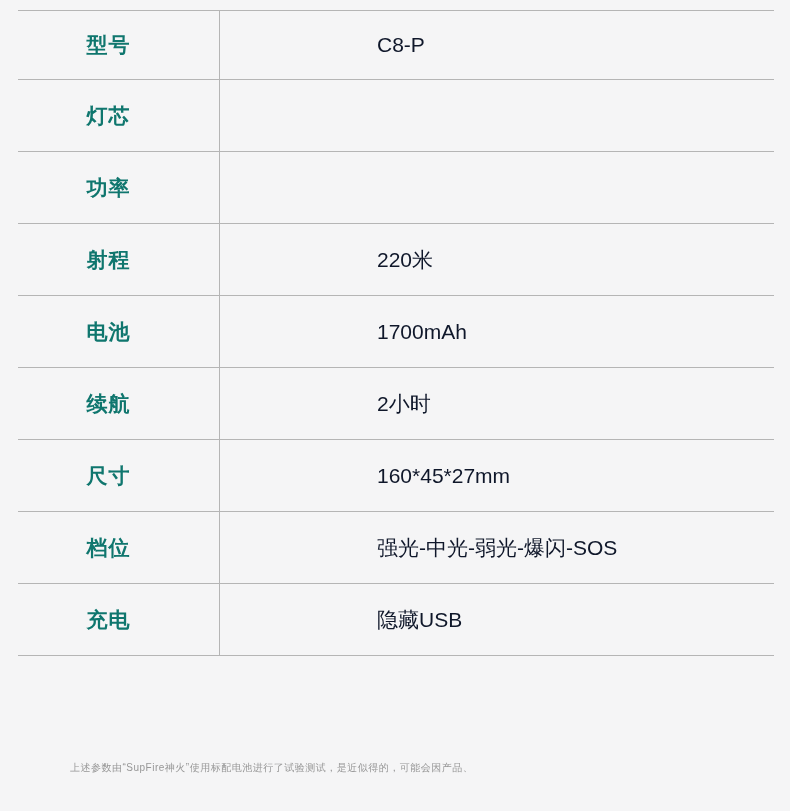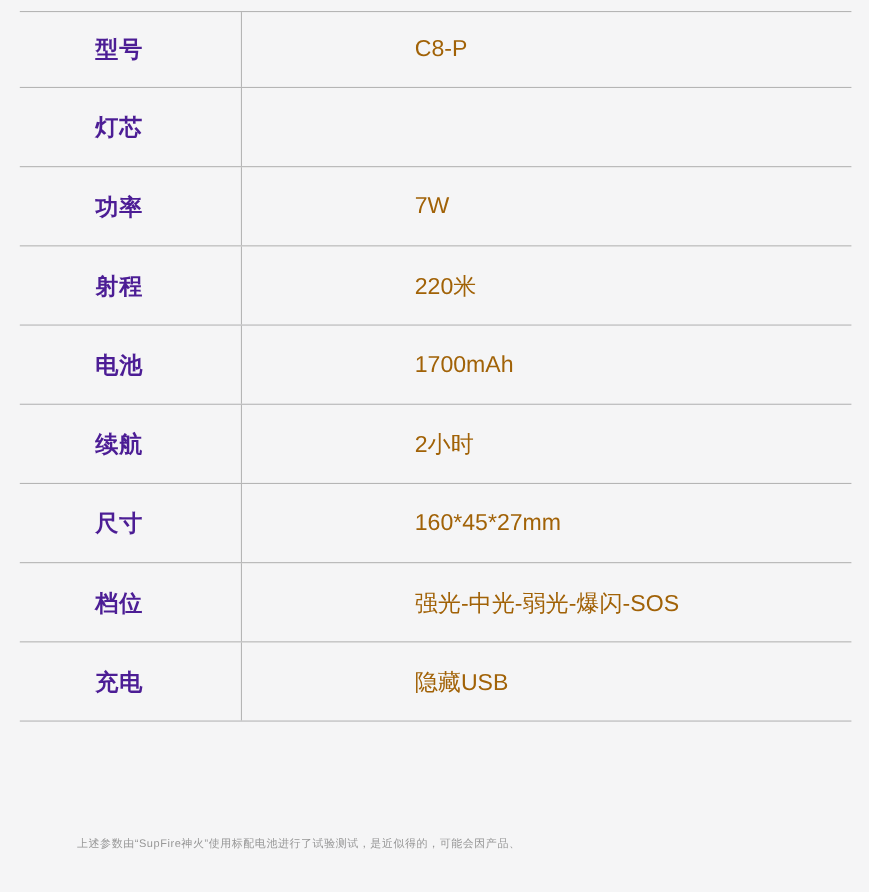--- a/index.html
+++ b/index.html
@@ -33,32 +33,32 @@
   .spec-cell-label {
     width: 202px;
     box-sizing: border-box;
     border-right: 1px solid #b5b5b5;
     display: flex;
     align-items: center;
     justify-content: center;
     padding-right: 20px;
     font-size: 21px;
     font-weight: 700;
-    color: #4c1d95;
+    color: #0f766e;
     letter-spacing: 1px;
   }
   .spec-cell-value {
     flex: 1;
     display: flex;
     align-items: center;
     padding-left: 157px;
     box-sizing: border-box;
     font-size: 21px;
     font-weight: 400;
-    color: #a16207;
+    color: #0f172a;
   }
   .footer-note {
     position: absolute;
     left: 70px;
     top: 754px;
     width: 680px;
     font-size: 10px;
     line-height: 27px;
     color: #979797;
     letter-spacing: 0.5px;
@@ -70,21 +70,20 @@
 <div class="spec-table">
   <div class="spec-row">
     <div class="spec-cell-label">型号</div>
     <div class="spec-cell-value">C8-P</div>
   </div>
   <div class="spec-row">
     <div class="spec-cell-label">灯芯</div>
   </div>
   <div class="spec-row">
     <div class="spec-cell-label">功率</div>
-    <div class="spec-cell-value">7W</div>
   </div>
   <div class="spec-row">
     <div class="spec-cell-label">射程</div>
     <div class="spec-cell-value">220米</div>
   </div>
   <div class="spec-row">
     <div class="spec-cell-label">电池</div>
     <div class="spec-cell-value">1700mAh</div>
   </div>
   <div class="spec-row">

